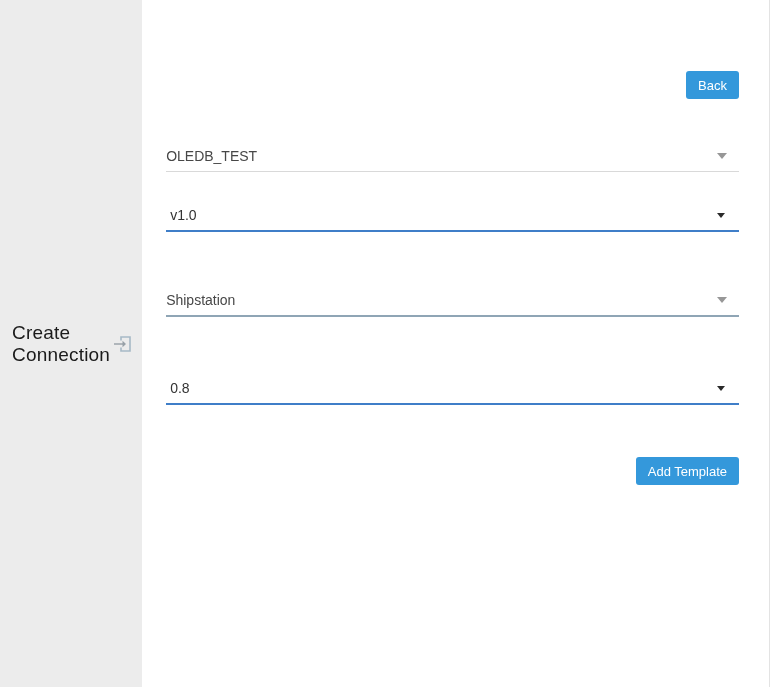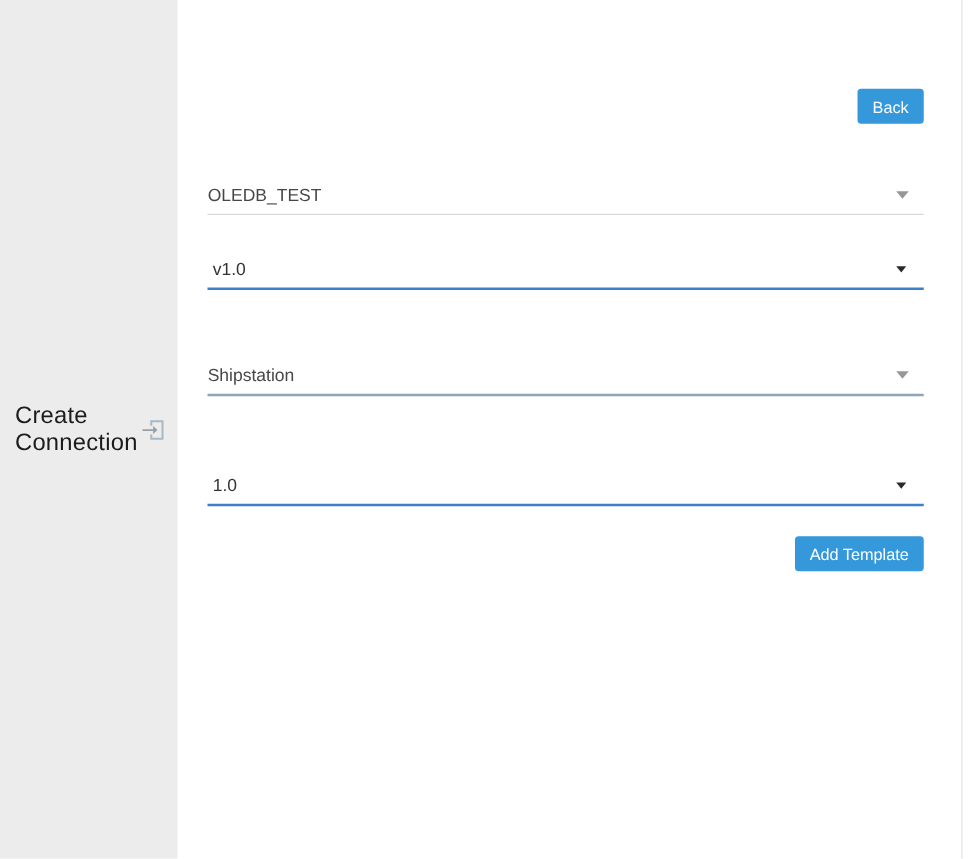--- a/index.html
+++ b/index.html
@@ -30,21 +30,21 @@
   }
   .main{ flex:1 1 auto; padding:0 30px 0 24px; }
   .btn{
     background:var(--primary,#3498db); color:#fff;
     border:none; border-radius:3px;
     font-family:Liberation Sans, sans-serif; font-size:13px;
     height:28px; padding:0 12px; cursor:pointer;
   }
   .btn-back{ min-width:49px; }
   .back-row{ display:flex; justify-content:flex-end; margin-top:71px; }
-  .add-row{ display:flex; justify-content:flex-end; margin-top:24px;align-items:flex-end; }
+  .add-row{ display:flex; justify-content:flex-end; margin-top:52px;align-items:flex-end; }
   .field{
     display:flex; align-items:center; justify-content:space-between;
     height:32px; cursor:pointer;gap:16px;
   }
   .field .value{ font-size:14px; color:#474747; }
   .f1{ margin-top:41px; border-bottom:1px solid var(--underline-gray,#d9d9d9); }
   .f2{ margin-top:28px; border-bottom:2px solid var(--underline-blue,#3f7ec8); padding-left:4px;text-align:center; }
   .f2 .value{ color:#333; }
   .f3{ margin-top:53px; border-bottom:2px solid var(--underline-bluegray,#8fa5b5); }
   .f4{ margin-top:56px; border-bottom:2px solid var(--underline-blue,#3f7ec8); padding-left:4px; }
@@ -96,21 +96,21 @@
       <span class="value">v1.0</span>
       <span class="caret caret-dark"></span>
     </div>
 
     <div class="field f3">
       <span class="value">Shipstation</span>
       <span class="caret caret-gray"></span>
     </div>
 
     <div class="field f4">
-      <span class="value">1.0</span>
+      <span class="value">0.8</span>
       <span class="caret caret-dark"></span>
     </div>
 
     <div class="add-row">
       <button class="btn">Add Template</button>
     </div>
 
   </div>
 
 

